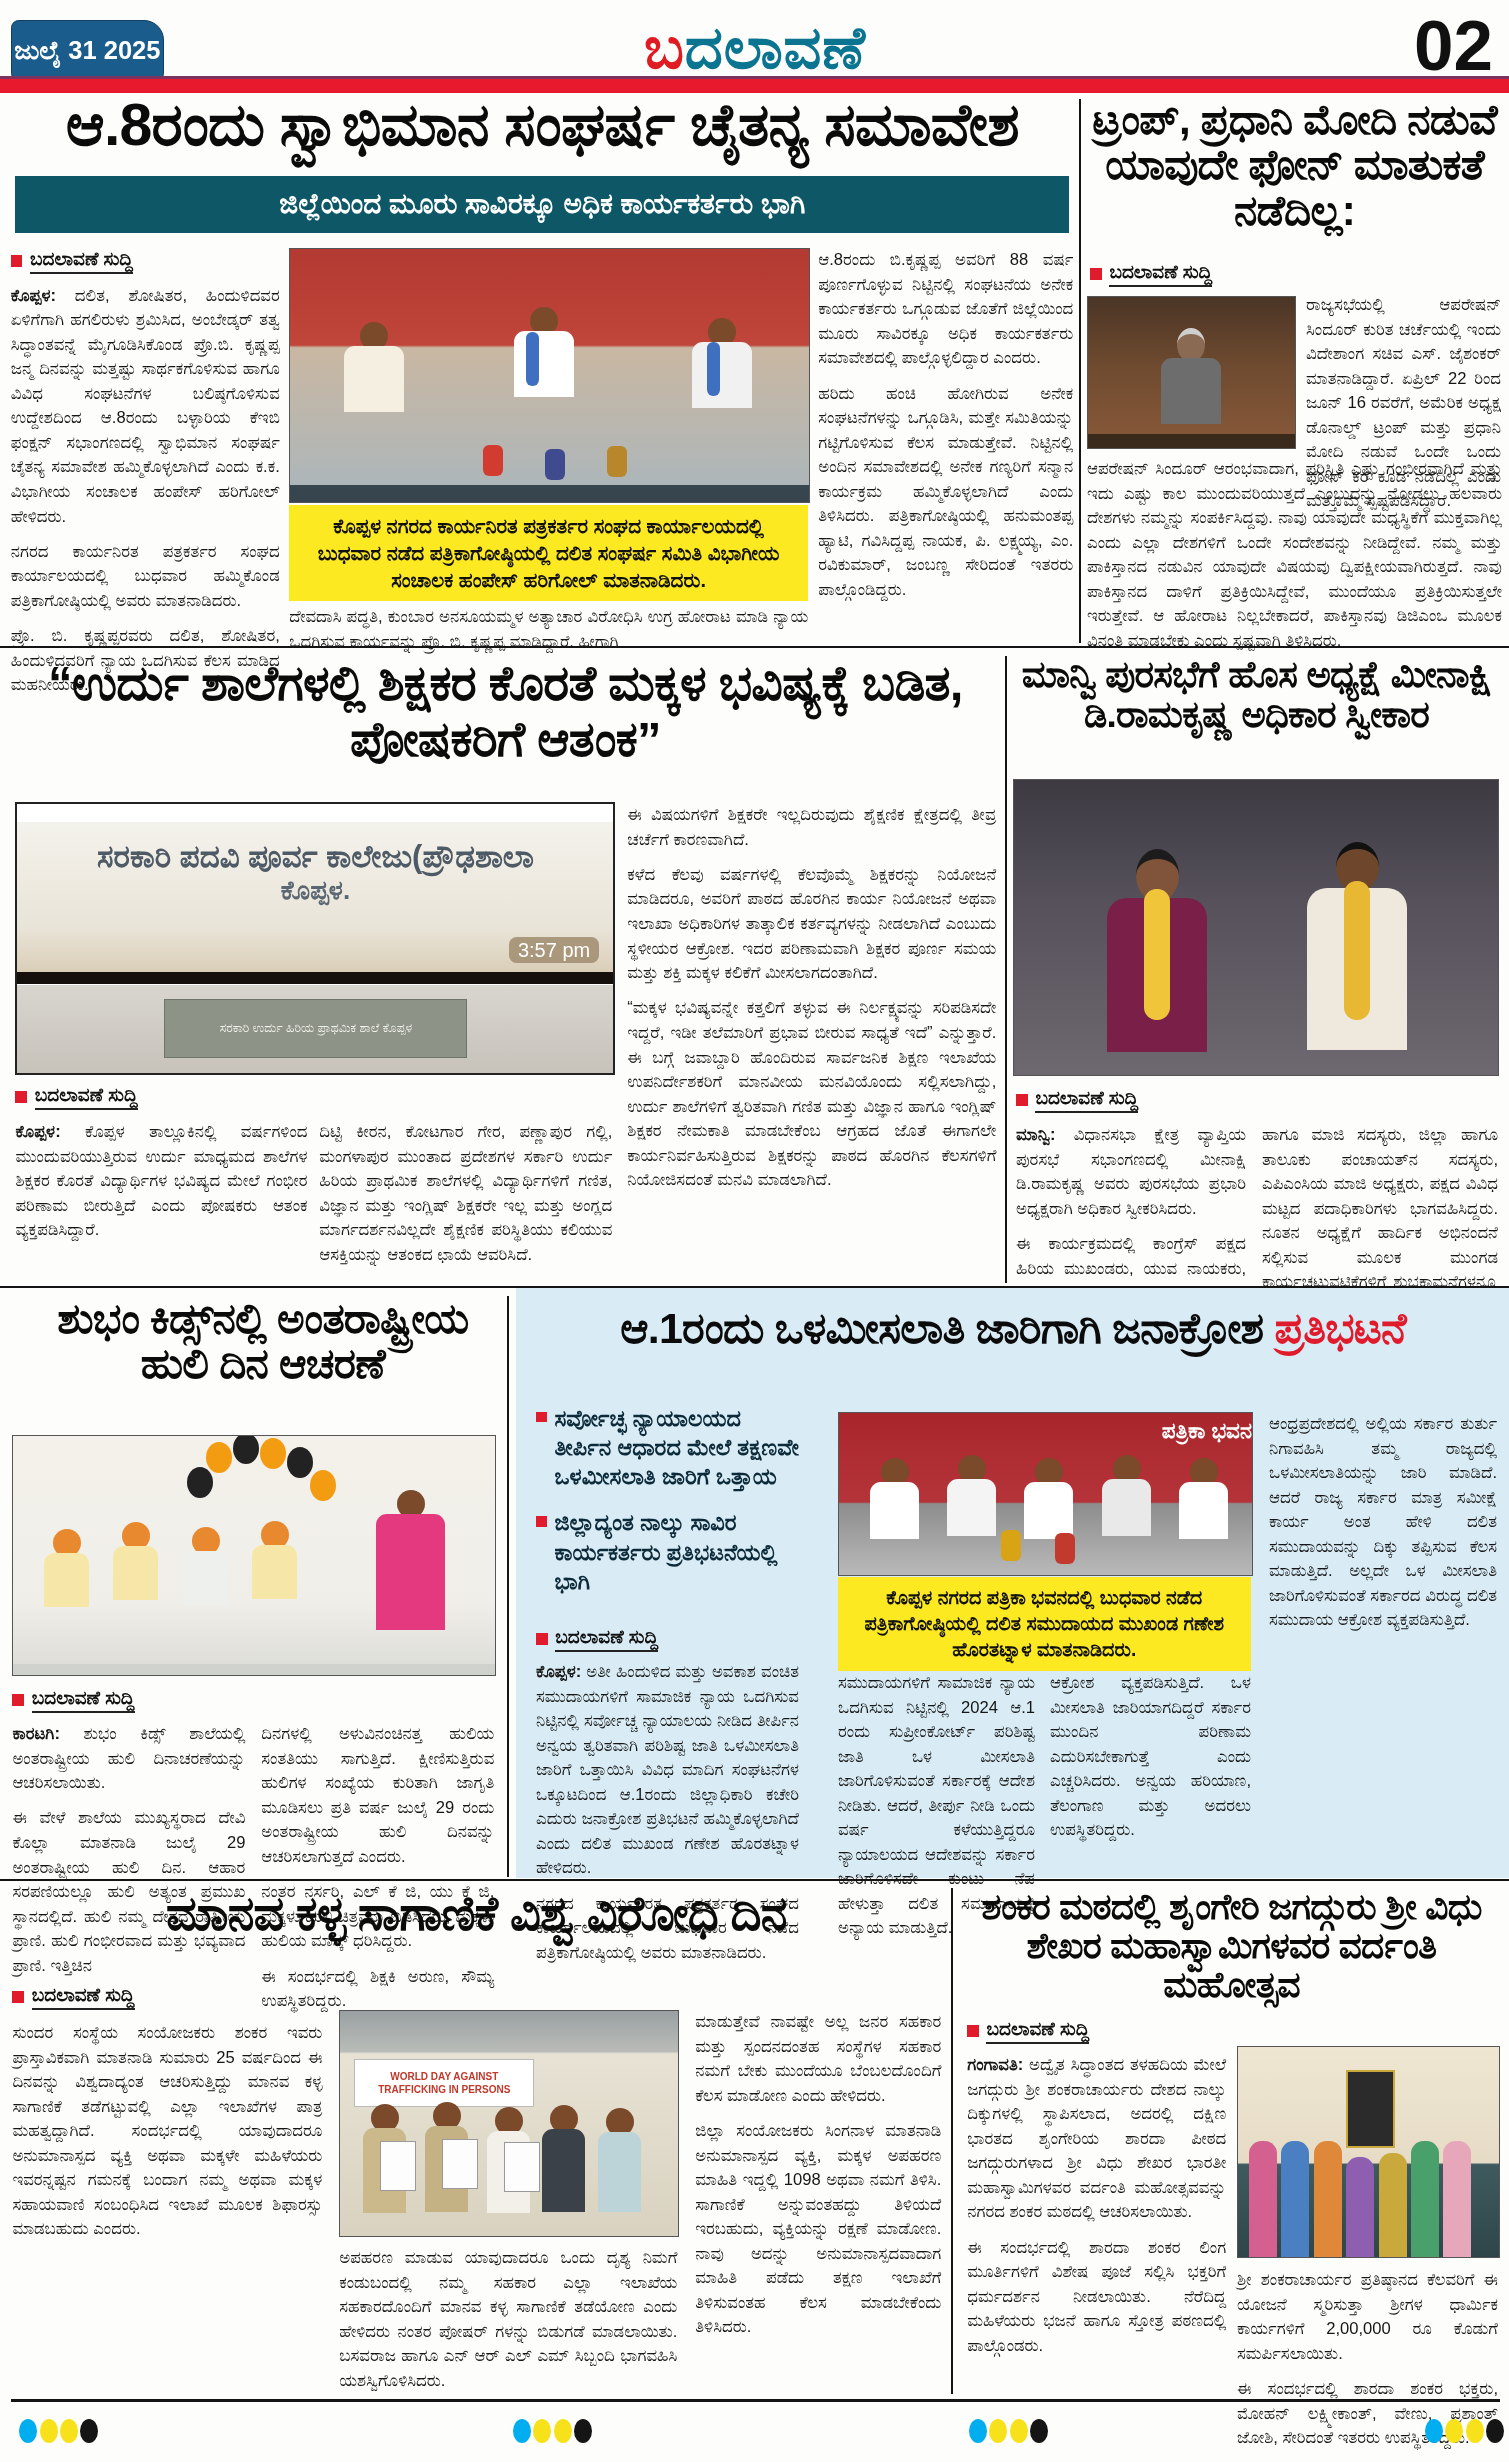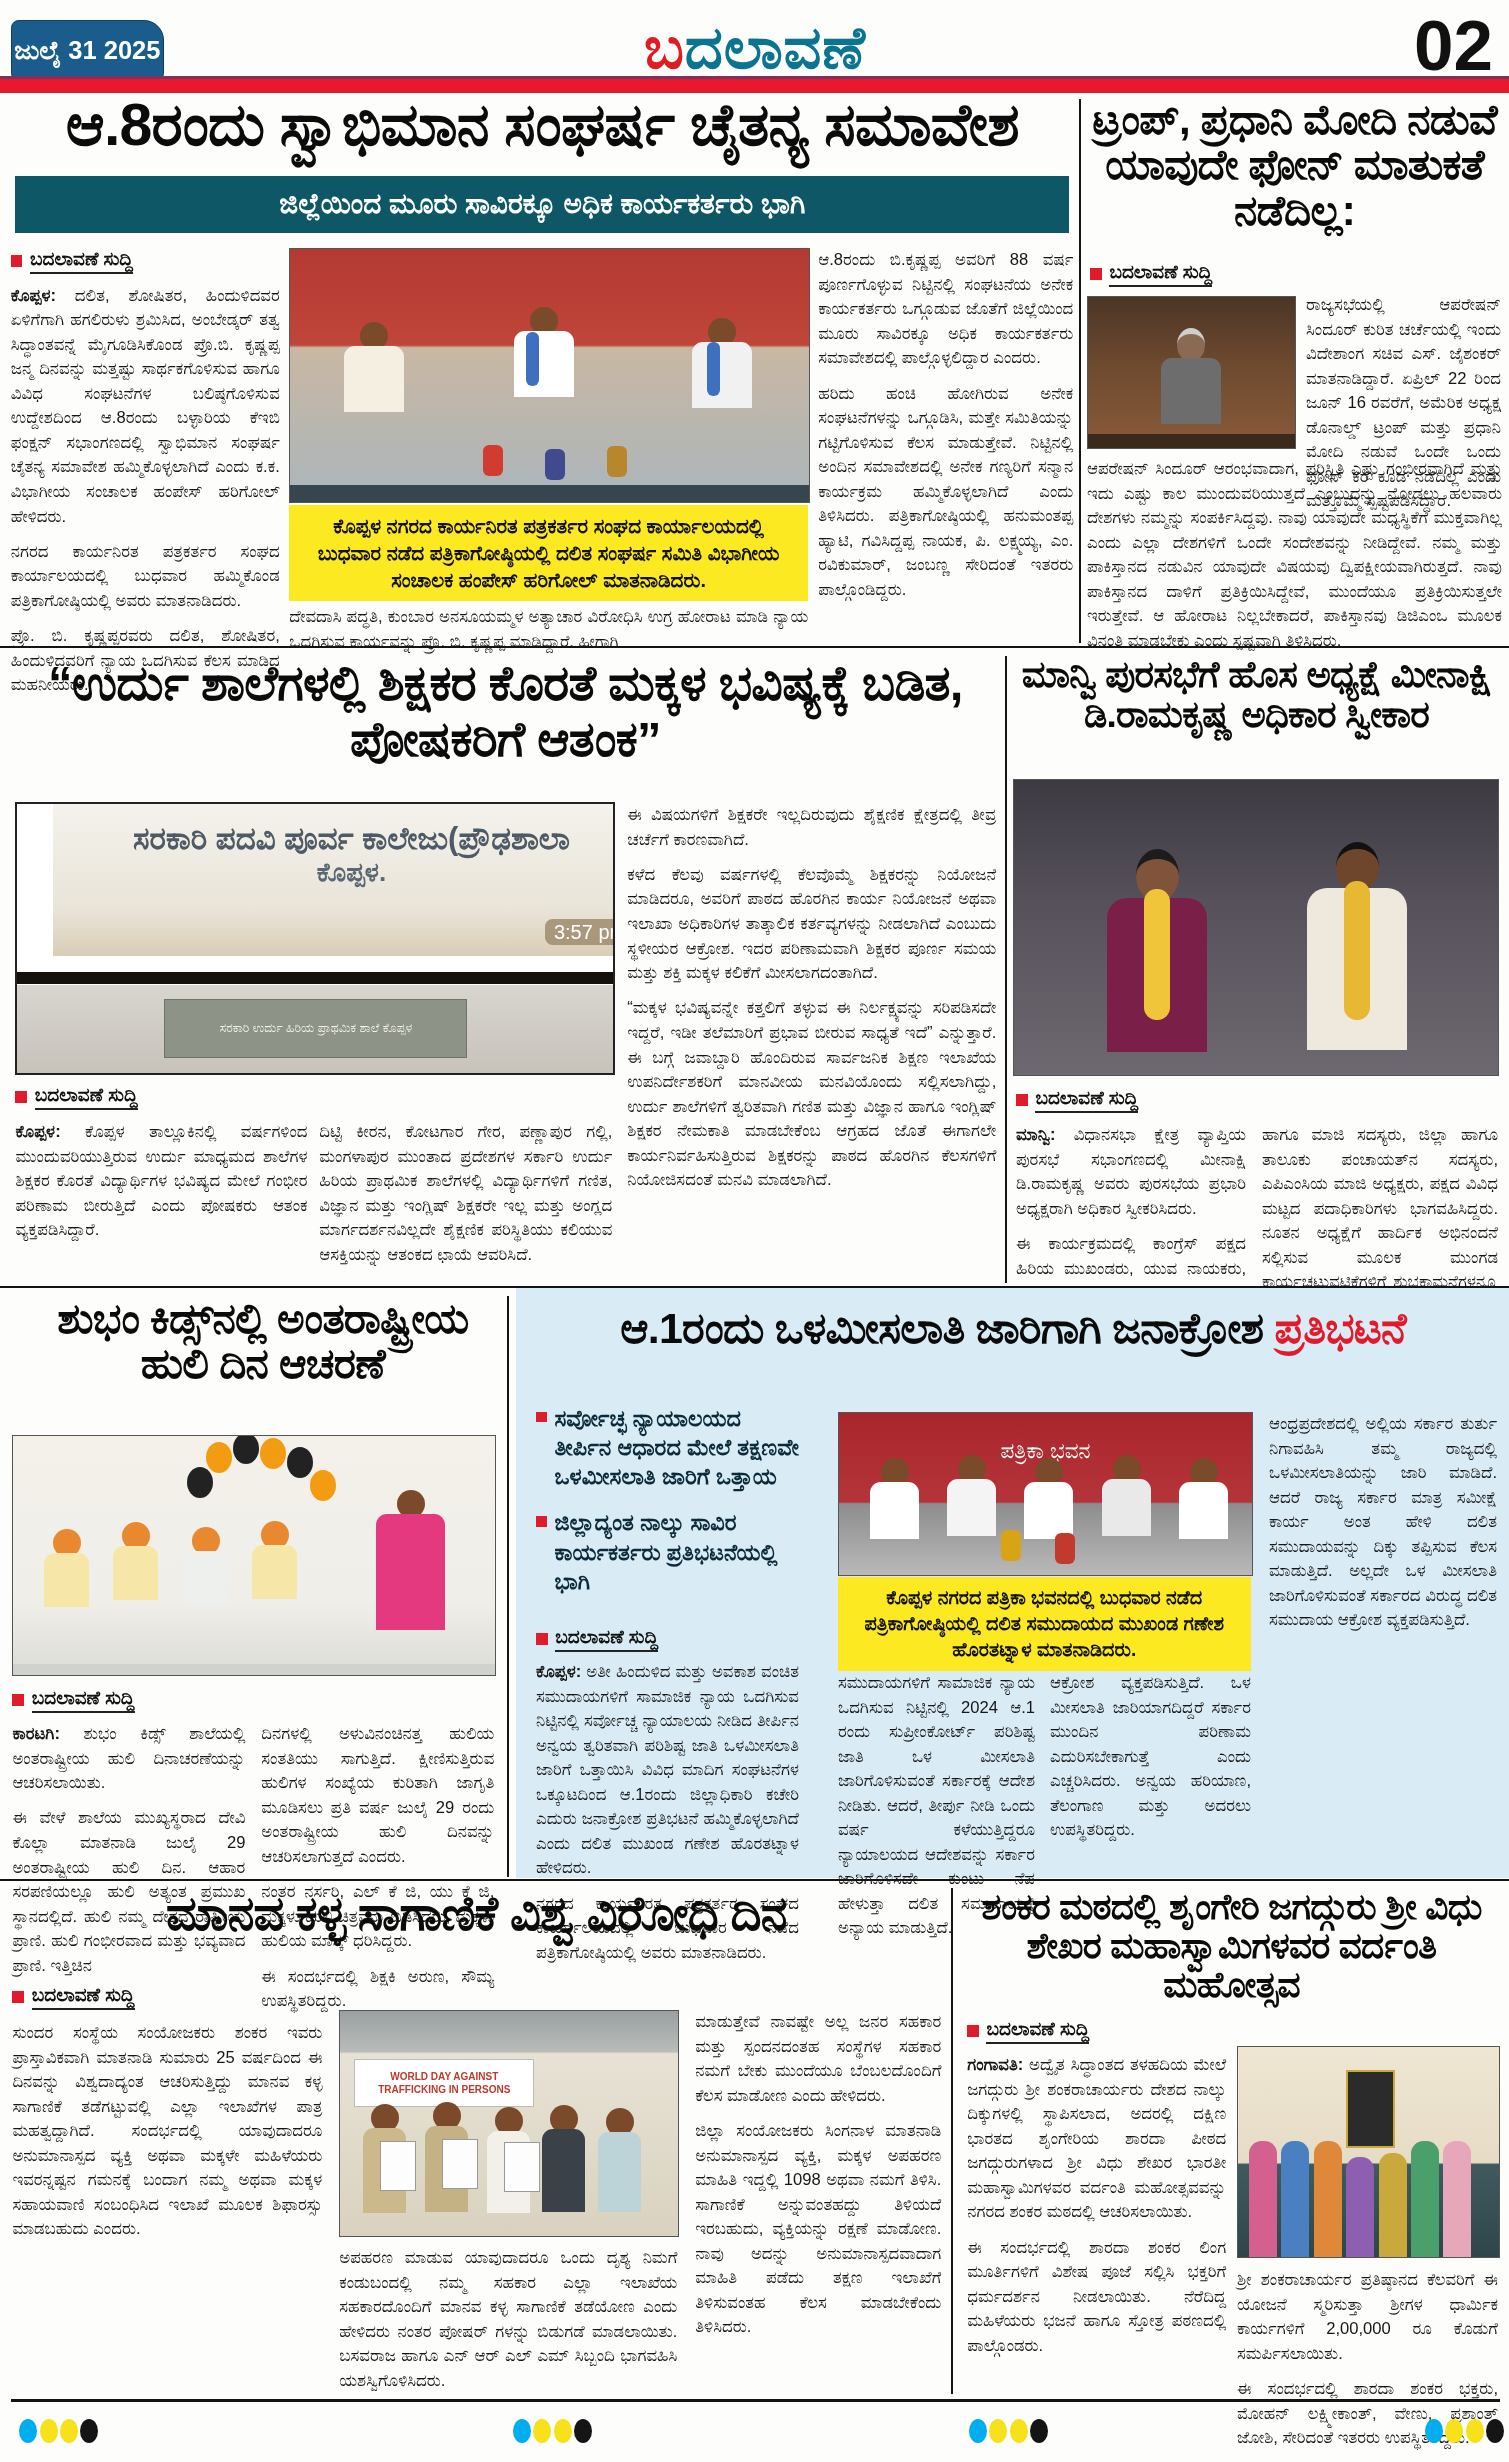--- a/index.html
+++ b/index.html
@@ -121,21 +121,21 @@
     <p>ಆಪರೇಷನ್ ಸಿಂದೂರ್ ಆರಂಭವಾದಾಗ, ಪರಿಸ್ಥಿತಿ ಎಷ್ಟು ಗಂಭೀರವಾಗಿದೆ ಮತ್ತು ಇದು ಎಷ್ಟು ಕಾಲ ಮುಂದುವರಿಯುತ್ತದೆ ಎಂಬುದನ್ನು ನೋಡಲು ಹಲವಾರು ದೇಶಗಳು ನಮ್ಮನ್ನು ಸಂಪರ್ಕಿಸಿದ್ದವು. ನಾವು ಯಾವುದೇ ಮಧ್ಯಸ್ಥಿಕೆಗೆ ಮುಕ್ತವಾಗಿಲ್ಲ ಎಂದು ಎಲ್ಲಾ ದೇಶಗಳಿಗೆ ಒಂದೇ ಸಂದೇಶವನ್ನು ನೀಡಿದ್ದೇವೆ. ನಮ್ಮ ಮತ್ತು ಪಾಕಿಸ್ತಾನದ ನಡುವಿನ ಯಾವುದೇ ವಿಷಯವು ದ್ವಿಪಕ್ಷೀಯವಾಗಿರುತ್ತದೆ. ನಾವು ಪಾಕಿಸ್ತಾನದ ದಾಳಿಗೆ ಪ್ರತಿಕ್ರಿಯಿಸಿದ್ದೇವೆ, ಮುಂದೆಯೂ ಪ್ರತಿಕ್ರಿಯಿಸುತ್ತಲೇ ಇರುತ್ತೇವೆ. ಆ ಹೋರಾಟ ನಿಲ್ಲಬೇಕಾದರೆ, ಪಾಕಿಸ್ತಾನವು ಡಿಜಿಎಂಒ ಮೂಲಕ ವಿನಂತಿ ಮಾಡಬೇಕು ಎಂದು ಸ್ಪಷ್ಟವಾಗಿ ತಿಳಿಸಿದರು.</p>
   </div>
 </div>
 
 <div class="abs rule-v" style="left:1079px;top:99px;width:2.3px;height:544px;"></div>
 <div class="abs rule-h" style="left:0;top:646px;width:1510px;height:2.3px;"></div>
 
 <div class="abs" style="left:9.3px;top:655px;width:992px;height:629px;">
   <div class="abs headline" style="left:0;right:0;top:0;font-size:49px;line-height:1.15;">“ಉರ್ದು ಶಾಲೆಗಳಲ್ಲಿ ಶಿಕ್ಷಕರ ಕೊರತೆ ಮಕ್ಕಳ ಭವಿಷ್ಯಕ್ಕೆ ಬಡಿತ, ಪೋಷಕರಿಗೆ ಆತಂಕ”</div>
   <div class="abs photo" style="left:6.2px;top:147px;width:596px;height:269px;border:2.3px solid #222;background:#fff;">
-    <div class="abs" style="left:0;top:0;width:100%;height:152px;background:linear-gradient(180deg,#f4f2ec 0%,#e9e4d8 70%,#d9cdb6 100%);margin-left:36px;">
+    <div class="abs" style="left:0;top:18px;width:100%;height:152px;background:linear-gradient(180deg,#f4f2ec 0%,#e9e4d8 70%,#d9cdb6 100%);">
       <div style="text-align:center;padding-top:17px;font-weight:bold;font-size:31px;color:#4e5a66;">ಸರಕಾರಿ ಪದವಿ ಪೂರ್ವ ಕಾಲೇಜು(ಪ್ರೌಢಶಾಲಾ</div>
       <div style="text-align:center;font-weight:bold;font-size:26px;color:#5b6773;">ಕೊಪ್ಪಳ.</div>
       <div class="abs" style="right:14px;bottom:10.8px;color:#fff;background:rgba(160,140,110,.85);padding:1.5px 9.3px;border-radius:7.7px;font-size:20px;">3:57 pm</div>
     </div>
     <div class="abs" style="left:0;top:168px;width:100%;height:12.4px;background:#15100c;"></div>
     <div class="abs" style="left:0;top:181px;width:100%;height:88px;background:linear-gradient(180deg,#d8d5cf,#c7c3bb);">
       <div class="abs" style="left:147px;top:14px;width:301px;height:57px;background:#8e9388;border:1.5px solid #6f7468;display:flex;align-items:center;justify-content:center;">
         <span style="font-size:12.4px;color:#f2f2ea;text-align:center;line-height:1.3;padding:0 6.2px;">ಸರಕಾರಿ ಉರ್ದು ಹಿರಿಯ ಪ್ರಾಥಮಿಕ ಶಾಲೆ ಕೊಪ್ಪಳ</span>
       </div>
     </div>
@@ -249,21 +249,21 @@
   <div class="byline abs" style="left:20px;top:338px;">
     <span class="sq"></span>
     <span class="lbl">ಬದಲಾವಣೆ ಸುದ್ದಿ</span>
   </div>
   <div class="abs bodytxt" style="left:20px;top:372px;width:263px;">
     <p><span class="dl">ಕೊಪ್ಪಳ:</span> <span>ಅತೀ ಹಿಂದುಳಿದ ಮತ್ತು ಅವಕಾಶ ವಂಚಿತ ಸಮುದಾಯಗಳಿಗೆ ಸಾಮಾಜಿಕ ನ್ಯಾಯ ಒದಗಿಸುವ ನಿಟ್ಟಿನಲ್ಲಿ ಸರ್ವೋಚ್ಚ ನ್ಯಾಯಾಲಯ ನೀಡಿದ ತೀರ್ಪಿನ ಅನ್ವಯ ತ್ವರಿತವಾಗಿ ಪರಿಶಿಷ್ಟ ಜಾತಿ ಒಳಮೀಸಲಾತಿ ಜಾರಿಗೆ ಒತ್ತಾಯಿಸಿ ವಿವಿಧ ಮಾದಿಗ ಸಂಘಟನೆಗಳ ಒಕ್ಕೂಟದಿಂದ ಆ.1ರಂದು ಜಿಲ್ಲಾಧಿಕಾರಿ ಕಚೇರಿ ಎದುರು ಜನಾಕ್ರೋಶ ಪ್ರತಿಭಟನೆ ಹಮ್ಮಿಕೊಳ್ಳಲಾಗಿದೆ ಎಂದು ದಲಿತ ಮುಖಂಡ ಗಣೇಶ ಹೊರತಟ್ನಾಳ ಹೇಳಿದರು.</span></p>
     <p>ನಗರದ ಕಾರ್ಯನಿರತ ಪತ್ರಕರ್ತರ ಸಂಘದ ಕಾರ್ಯಾಲಯದಲ್ಲಿ ಬುಧವಾರ ನಡೆದ ಪತ್ರಿಕಾಗೋಷ್ಠಿಯಲ್ಲಿ ಅವರು ಮಾತನಾಡಿದರು.</p>
   </div>
 
   <div class="abs photo" style="left:322px;top:124px;width:413px;height:162px;background:linear-gradient(180deg,#a8262b 0%,#b5343a 55%,#8d8d8d 56%,#b9b9b9 100%);">
-    <div class="abs" style="left:0;top:4.6px;width:100%;text-align:center;color:#fff;font-weight:normal;font-size:21.6px;margin-top:20px;">ಪತ್ರಿಕಾ ಭವನ</div>
+    <div class="abs" style="left:0;top:4.6px;width:100%;text-align:right;color:#fff;font-weight:bold;font-size:21.6px;">ಪತ್ರಿಕಾ ಭವನ</div>
     <div class="fig" style="left:31px;top:45px;">
         <div class="head"></div>
         <div class="torso" style="width:49px;height:57px;background:#fff;"></div>
       </div>
     <div class="fig" style="left:108px;top:42px;">
         <div class="head"></div>
         <div class="torso" style="width:49px;height:57px;background:#f4f4f4;"></div>
       </div>
     <div class="fig" style="left:185px;top:45px;">
         <div class="head"></div>

